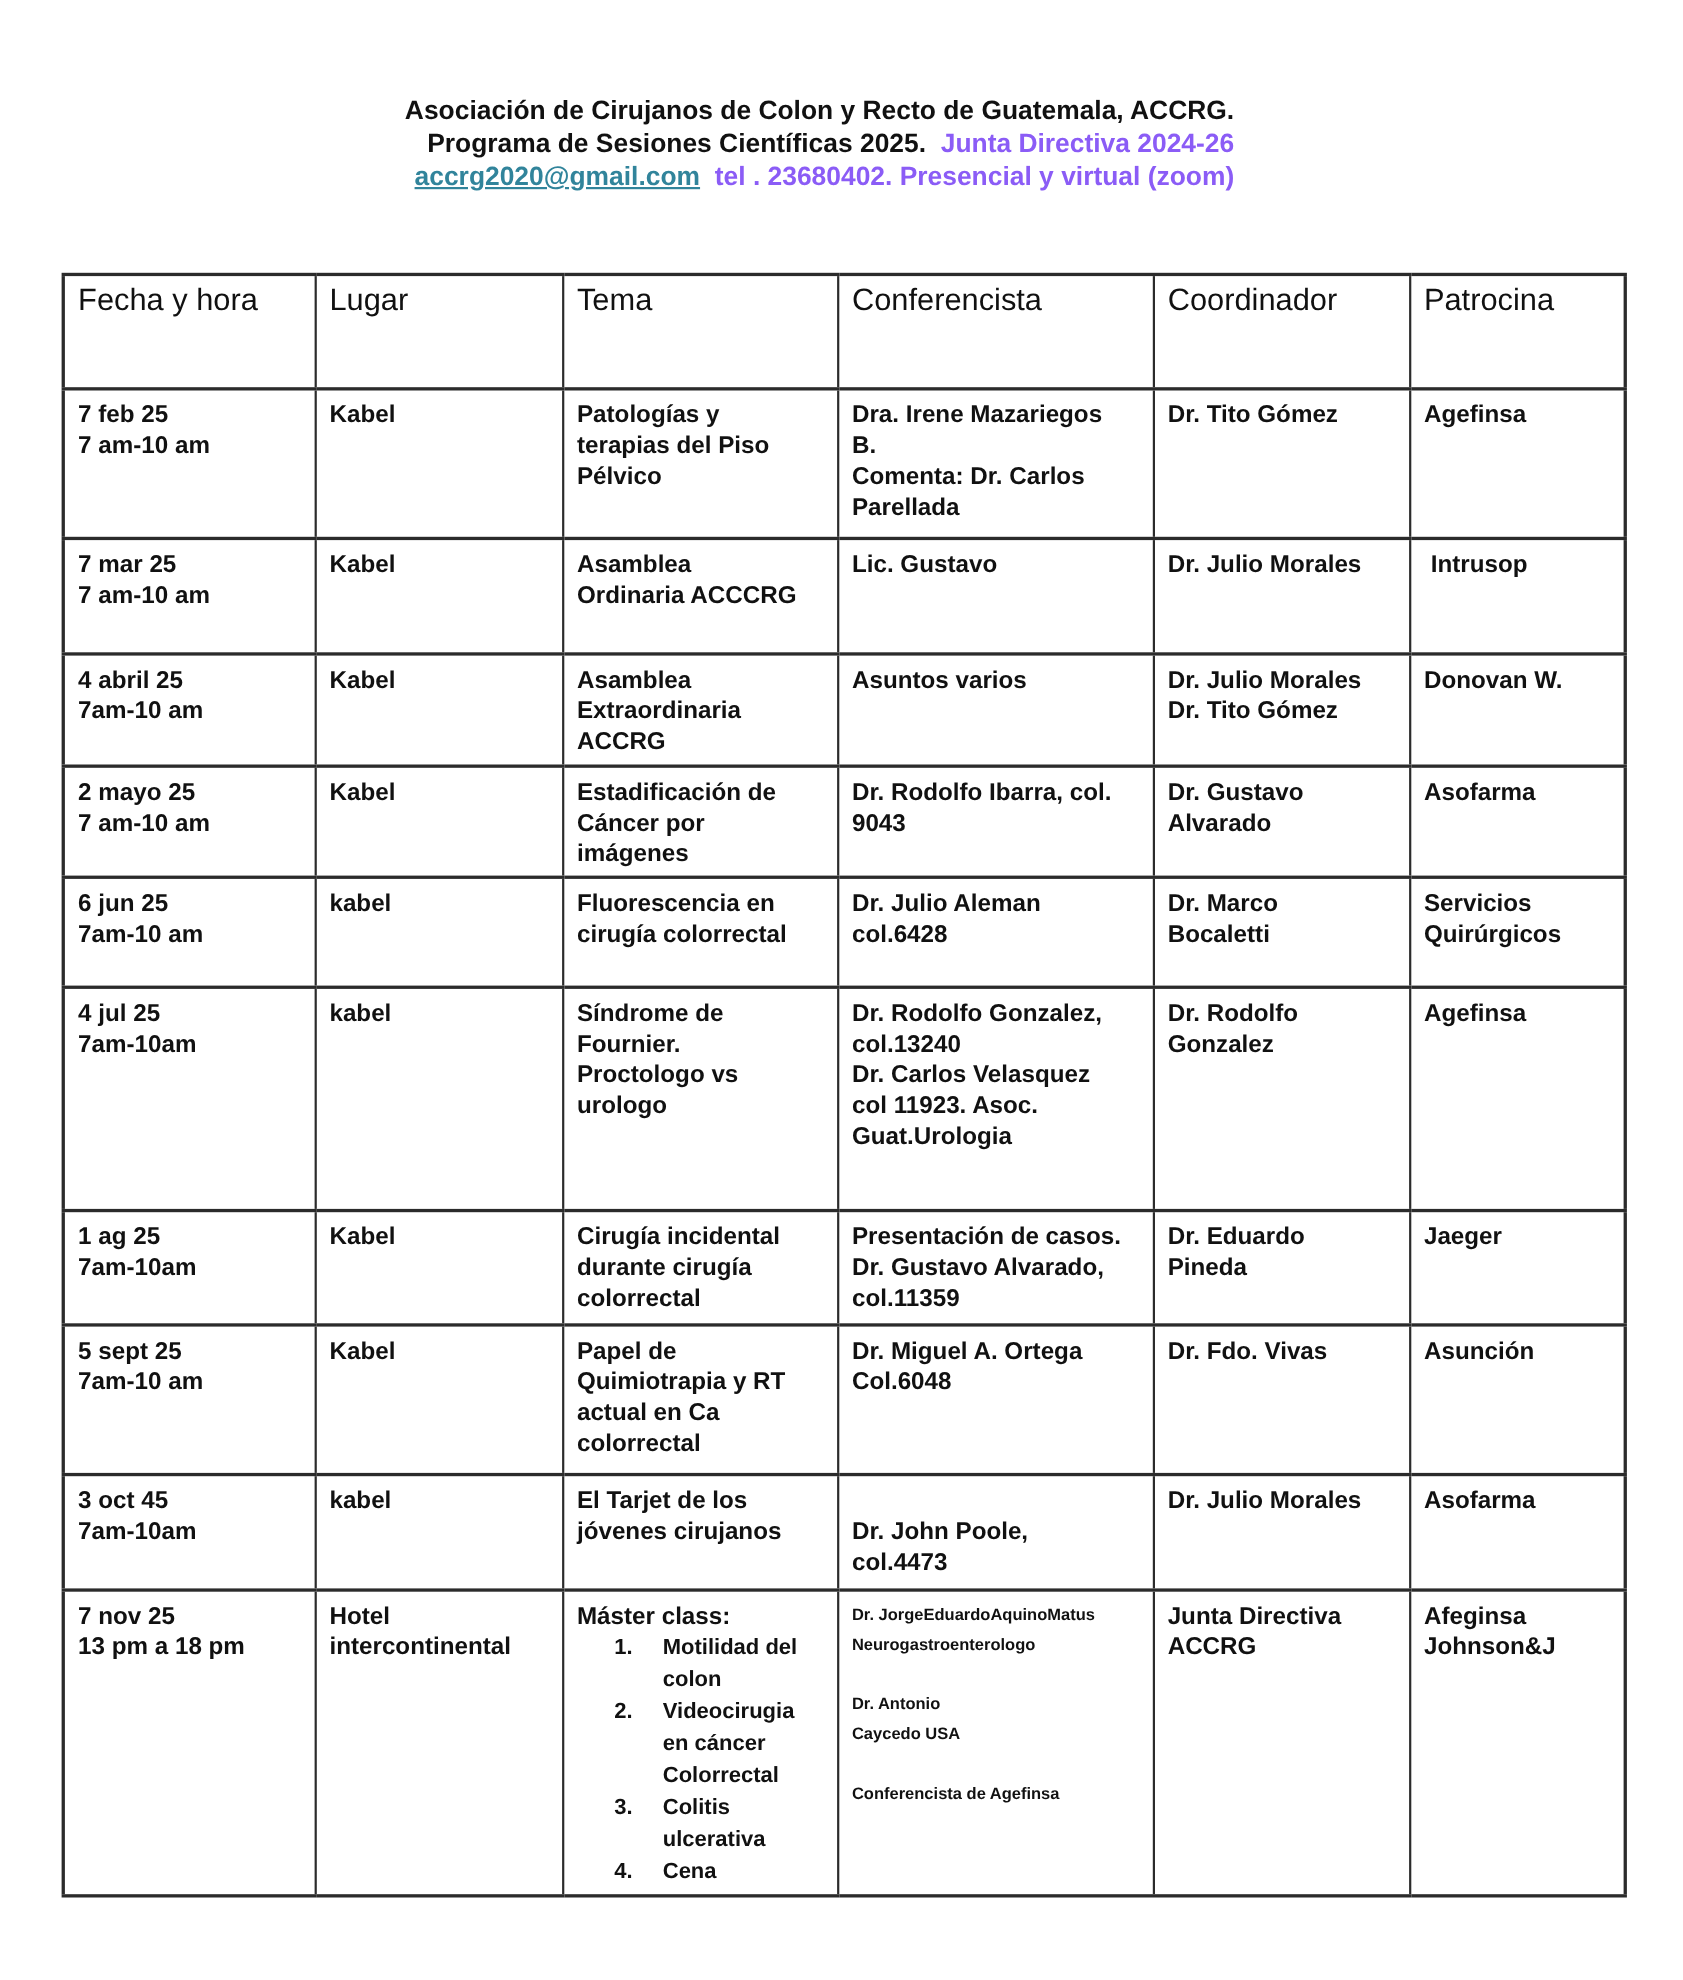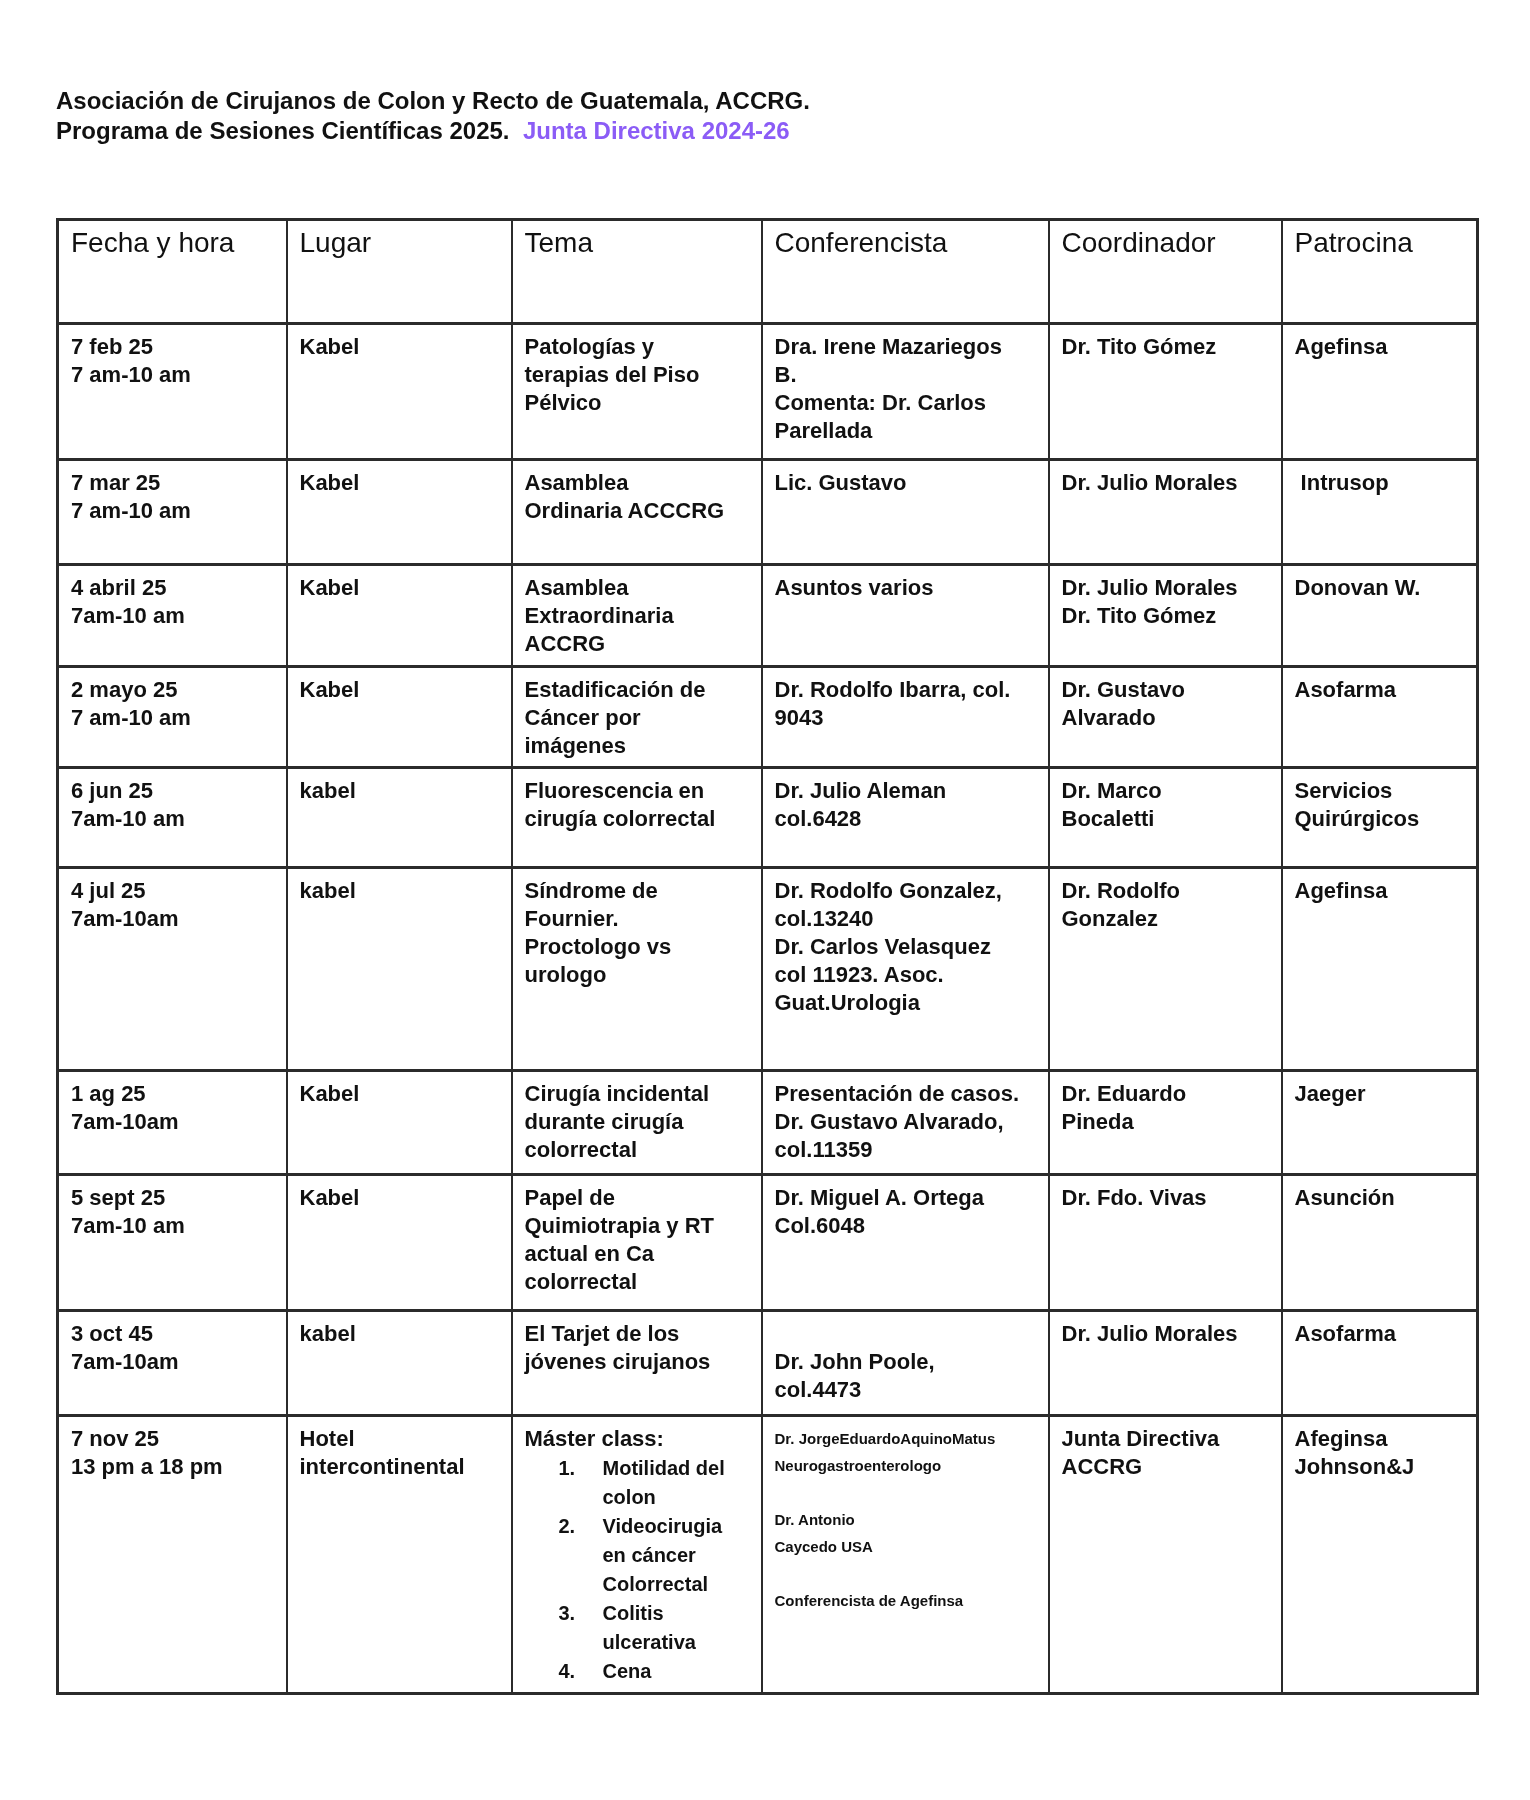--- a/index.html
+++ b/index.html
@@ -6,21 +6,21 @@
   html, body {
     width: 1530px; height: 1800px;
     background: #ffffff;
     font-family: "Liberation Sans", "DejaVu Sans", sans-serif;
     overflow: hidden;
   }
   .doc-header {
     margin-top: 86px;
     margin-left: 56px;
     width: 1066px;
-    text-align: left;
+    text-align: right;
     font-size: 24px;
     font-weight: 700;
     line-height: 30px;
     color: #111111;
   }
   .accent { color: #8b5cf6; }
   .email-link {
     color: #31849B;
     text-decoration: underline;
     cursor: pointer;
@@ -78,20 +78,21 @@
   col.c-conferencista{ width: 287px; }
   col.c-coordinador  { width: 233px; }
   col.c-patrocina    { width: 196px; }
 </style>
 </head>
 <body>
 
 <div class="doc-header">
   <p>Asociación de Cirujanos de Colon y Recto de Guatemala, ACCRG.</p>
   <p><span>Programa de Sesiones Científicas 2025.</span>&nbsp; <span class="accent">Junta Directiva 2024-26</span></p>
+  <p><span class="email-link">accrg2020@gmail.com</span>&nbsp; <span class="accent">tel . 23680402. Presencial y virtual (zoom)</span></p>
 </div>
 
 <table class="schedule">
   <colgroup>
     <col class="c-fecha">
       <col class="c-lugar">
       <col class="c-tema">
     <col class="c-conferencista">
       <col class="c-coordinador">
       <col class="c-patrocina">

